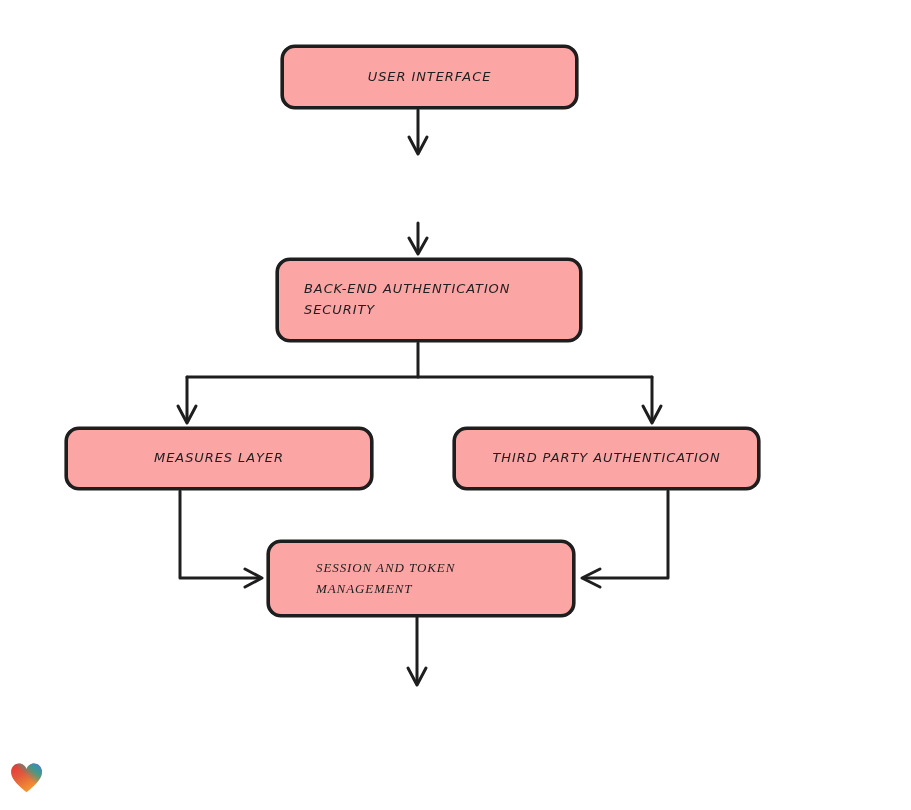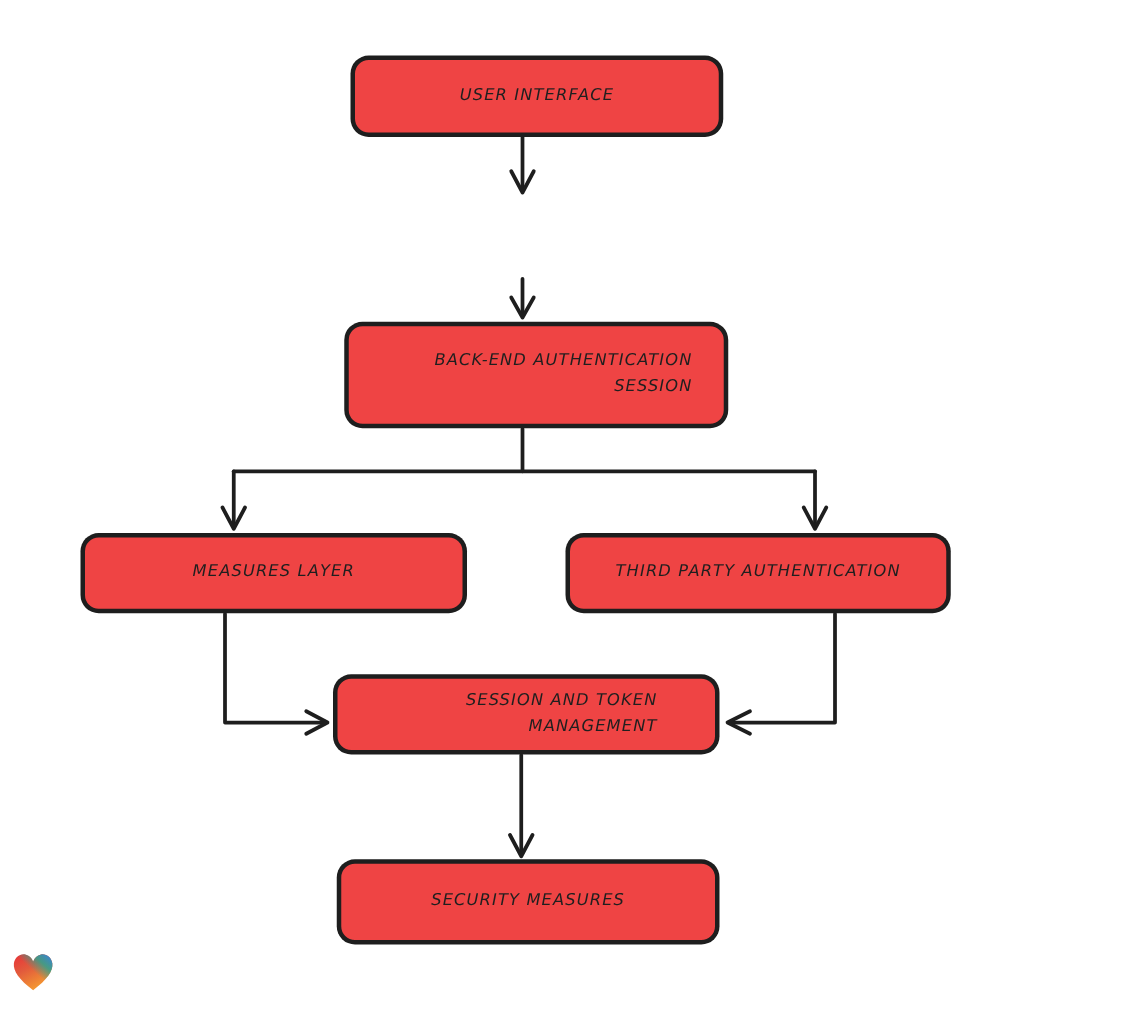--- a/index.html
+++ b/index.html
@@ -26,43 +26,43 @@
   .connectors path {
     stroke: #1e1e1e;
     stroke-width: 3;
     fill: none;
     stroke-linecap: round;
     stroke-linejoin: round;
   }
   .node {
     position: absolute;
     box-sizing: border-box;
-    background: #ef4444;
+    background: #fca5a5;
     border: 3px solid #1e1e1e;
     border-radius: 14px;
     box-shadow: 0 0 0 0.6px #1e1e1e;
     display: flex;
     align-items: center;
     justify-content: center;
-    text-align: right;
+    text-align: left;
     cursor: default;
   }
   .node .label {
     font-size: 13px;
     font-style: italic;
     letter-spacing: 0.07em;
     line-height: 1.6;
     color: #1f1f1f;
   }
   .node-user-interface        { left: 281px; top:  45px; width: 297px; height: 64px; }
   .node-front-end-api-calls   { left: 277px; top: 158px; width: 303px; height: 64px; }
   .node-back-end-auth         { left: 276px; top: 258px; width: 306px; height: 84px; }
   .node-database-layer        { left:  65px; top: 427px; width: 308px; height: 63px; }
   .node-third-party-auth      { left: 453px; top: 427px; width: 307px; height: 63px; }
-  .node-session-token         { left: 267px; top: 540px; width: 308px; height: 63px; }
+  .node-session-token         { left: 267px; top: 540px; width: 308px; height: 77px; font-family: Liberation Serif, serif; }
   .node-security-measures     { left: 270px; top: 688px; width: 305px; height: 67px; }
   .node-back-end-auth .label  { max-width: 250px; }
   .node-session-token .label  { max-width: 210px; }
   .heart-logo {
     position: absolute;
     left: 9px;
     top: 761px;
     width: 35px;
     height: 33px;
     cursor: pointer;
@@ -109,38 +109,35 @@
       <path d="M408 668 L417 685 L426 668"></path>
     </g>
   </svg>
 
   <div class="node node-user-interface">
     <span class="label">USER INTERFACE</span>
   </div>
 
 
   <div class="node node-back-end-auth">
-    <span class="label">BACK-END AUTHENTICATION SESSION</span>
+    <span class="label">BACK-END AUTHENTICATION SECURITY</span>
   </div>
 
   <div class="node node-database-layer">
     <span class="label">MEASURES LAYER</span>
   </div>
 
   <div class="node node-third-party-auth">
     <span class="label">THIRD PARTY AUTHENTICATION</span>
   </div>
 
   <div class="node node-session-token">
     <span class="label">SESSION AND TOKEN MANAGEMENT</span>
   </div>
 
-  <div class="node node-security-measures">
-    <span class="label">SECURITY MEASURES</span>
-  </div>
 
   <svg class="heart-logo" viewBox="0 0 100 92">
     <defs>
       <linearGradient id="heart-base" x1="0" y1="0" x2="0.55" y2="1">
         <stop offset="0" stop-color="#e93138"></stop>
         <stop offset="0.45" stop-color="#e25a3c"></stop>
         <stop offset="1" stop-color="#f59b31"></stop>
       </linearGradient>
       <linearGradient id="heart-blue" x1="1" y1="0.08" x2="0.3" y2="0.8">
         <stop offset="0" stop-color="#3b82d6" stop-opacity="1"></stop>

